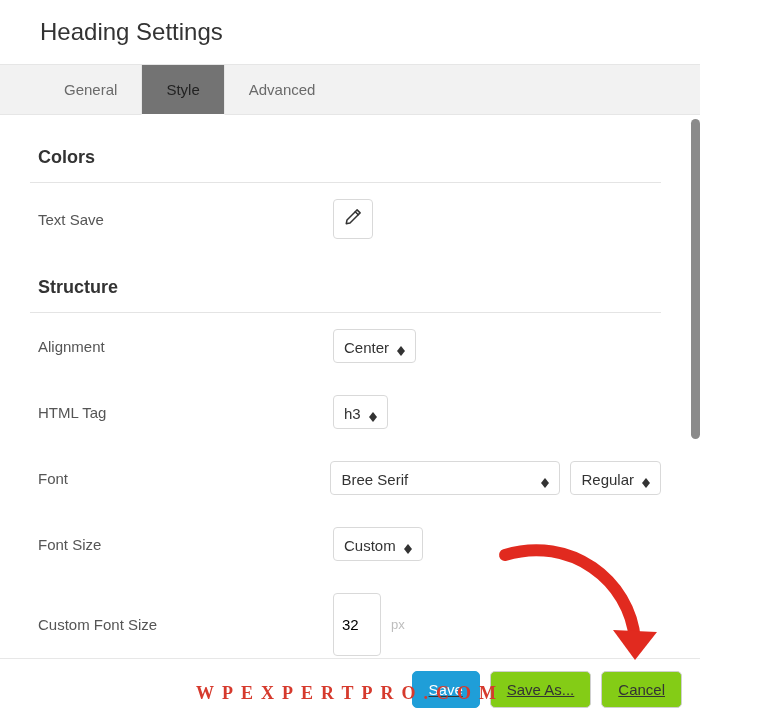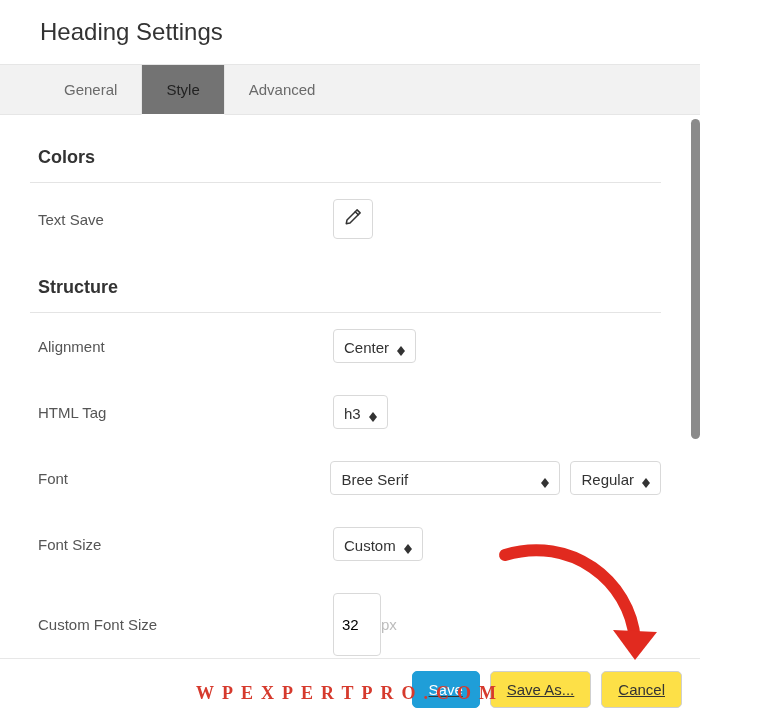--- a/index.html
+++ b/index.html
@@ -18,23 +18,23 @@
 .row-label { width: 295px; font-size: 15px; color: #555; }
 .row-controls { flex: 1; display: flex; align-items: center; gap: 10px; }
 .selectish { display: inline-flex; align-items: flex-end; border: 1px solid #d9d9d9; border-radius: 4px; background: #fff; padding: 6px 10px; font-size: 15px; color: #333; cursor: pointer; min-height: 34px; }
 .select-wide { min-width: 230px; justify-content: space-between; }
 .select-value { white-space: nowrap; }
 .sort-icon { display: inline-flex; flex-direction: column; margin-left: 8px; line-height: 0; }
 .sort-icon svg { display: block; }
 .color-btn { width: 40px; height: 40px; border: 1px solid #d9d9d9; border-radius: 4px; display: flex; align-items: center; justify-content: center; cursor: pointer; }
 .num-input { display: flex; align-items: center; }
 .num-field { width: 48px; border: 1px solid #d9d9d9; border-radius: 4px; padding: 22px 8px; font-size: 15px; text-align: left; }
-.px-label { color: #bdbdbd; font-size: 15px; }
+.px-label { margin-left: 10px; color: #bdbdbd; font-size: 13px; }
 .footer { height: 62px; border-top: 1px solid #e7e7e7; display: flex; align-items: center; justify-content: flex-end; padding: 0 18px; gap: 10px; background: #fff; text-decoration: underline; }
-.btn { font-size: 15px; padding: 9px 16px; border-radius: 5px; cursor: pointer; border: 1px solid #cfcfcf; background: #fde047; color: #333; }
+.btn { font-size: 15px; padding: 9px 16px; border-radius: 5px; cursor: pointer; border: 1px solid #cfcfcf; background: #84cc16; color: #333; }
 .btn-primary { background: #1f9ed8; border-color: #1f9ed8; color: #fff; }
 .watermark { position: absolute; left: 50%; transform: translateX(-50%); bottom: 16px; font-family: Georgia, serif; letter-spacing: 8px; font-size: 18px; color: #d63a2d; pointer-events: none; z-index: 50; font-weight: 600; }
 .annotation { position: absolute; left: 490px; top: 540px; pointer-events: none; z-index: 40; }
 </style>
 </head>
 <body>
 
 <div class="container">
 
   <div class="title">Heading Settings</div>

